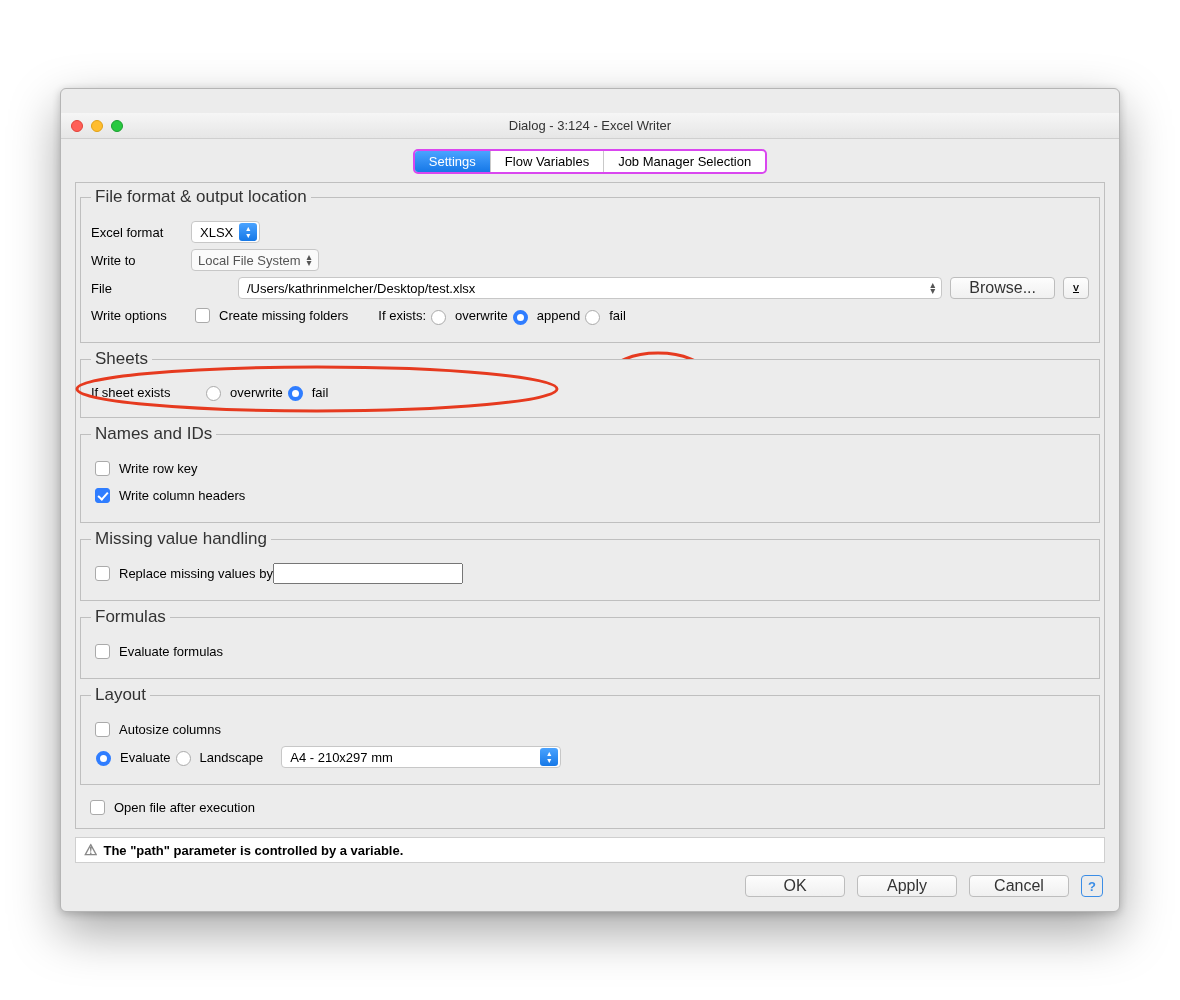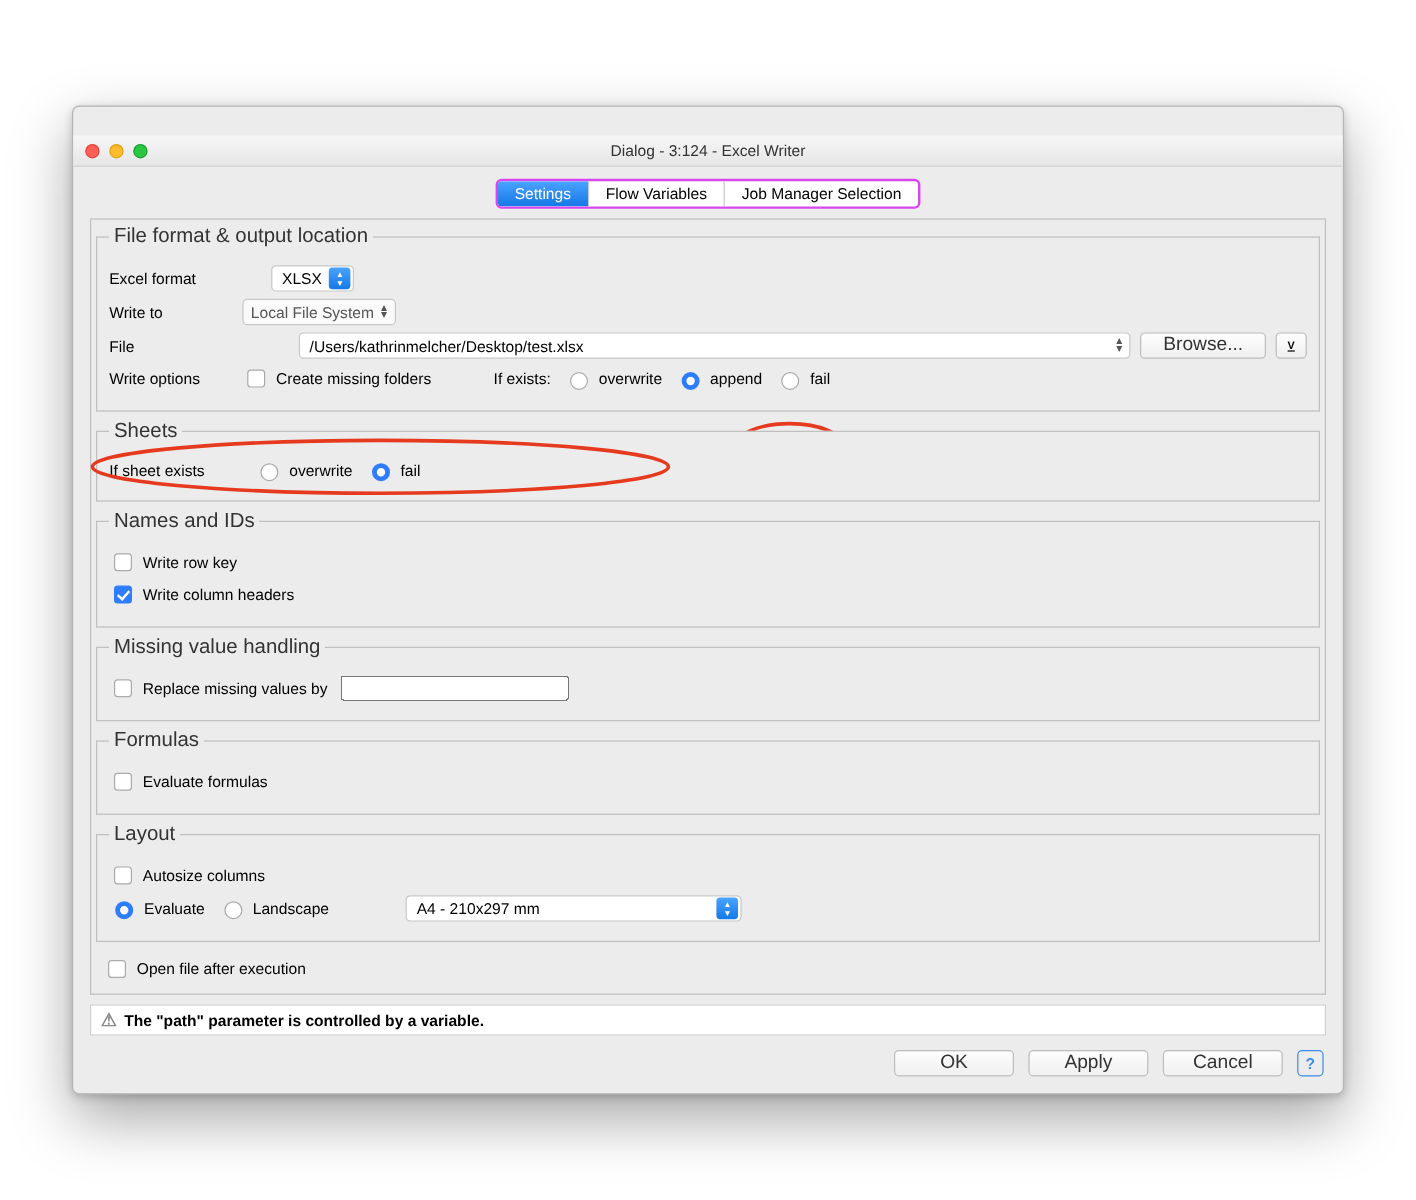--- a/index.html
+++ b/index.html
@@ -61,25 +61,25 @@
   }
   .main {
     margin: 0 14px 8px; border:1px solid #bfbfbf; background:#ececec;
     padding: 0;
   }
   fieldset {
     border:1px solid #bfbfbf; margin:4px 4px 6px; padding:8px 10px 10px;
     background:#ececec;
   }
   legend { padding:0 4px; font-size:17px; color:#333;}
-  .row { display:flex; align-items:center; gap:11px; margin:6px 0;}
+  .row { display:flex; align-items:center; gap:0; margin:6px 0;}
   .label { width: 100px; }
   .selmac {
     display:inline-flex; align-items:center; background:#fff; border:1px solid #c7c7c7;
-    border-radius:4px; padding:1px 2px 1px 8px; min-width:60px; height:22px; position:relative;margin-left:24px;
+    border-radius:4px; padding:1px 2px 1px 8px; min-width:60px; height:22px; position:relative;
   }
   .selmac .arrows {
     width:18px; height:18px; margin-left:6px; border-radius:3px; display:flex; flex-direction:column;
     align-items:center; justify-content:center; font-size:8px; line-height:7px;
     background: linear-gradient(#4aa3ff,#1678e7); color:#fff;
   }
   .selplain {
     display:inline-flex; align-items:center; background:#fafafa; border:1px solid #c7c7c7;
     border-radius:4px; padding:2px 6px; height:22px; gap:6px; color:#555;
   }

